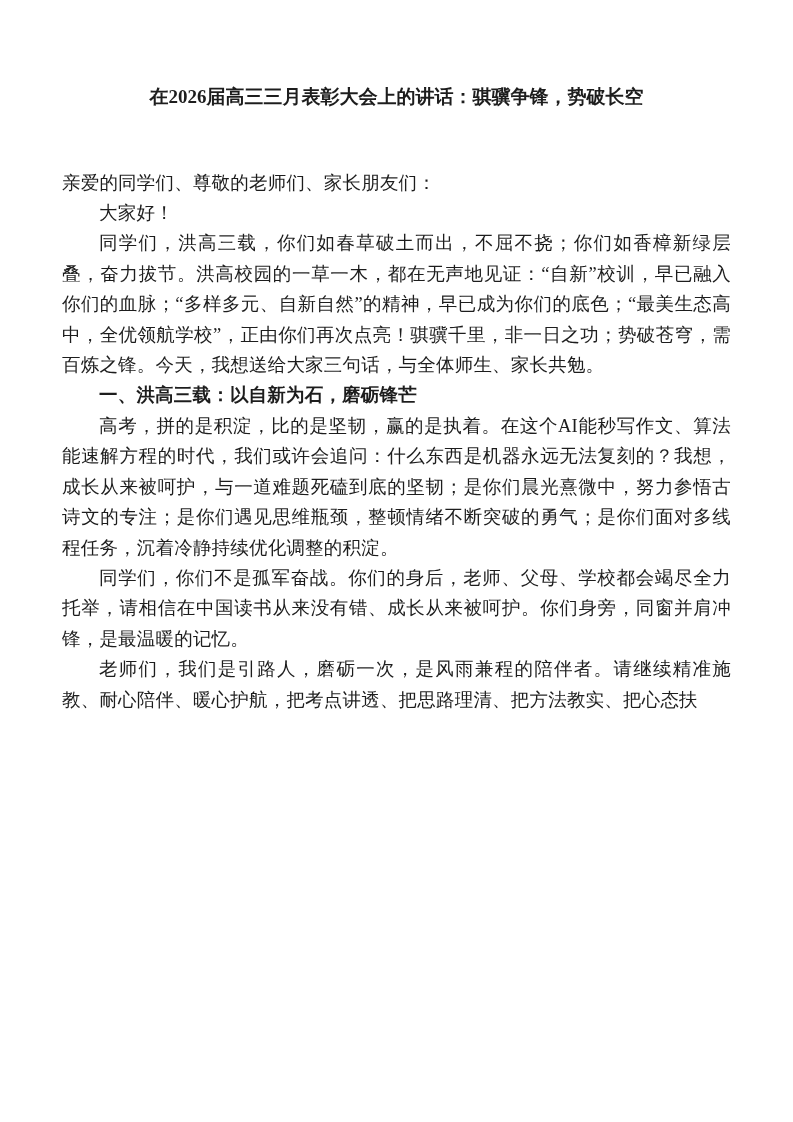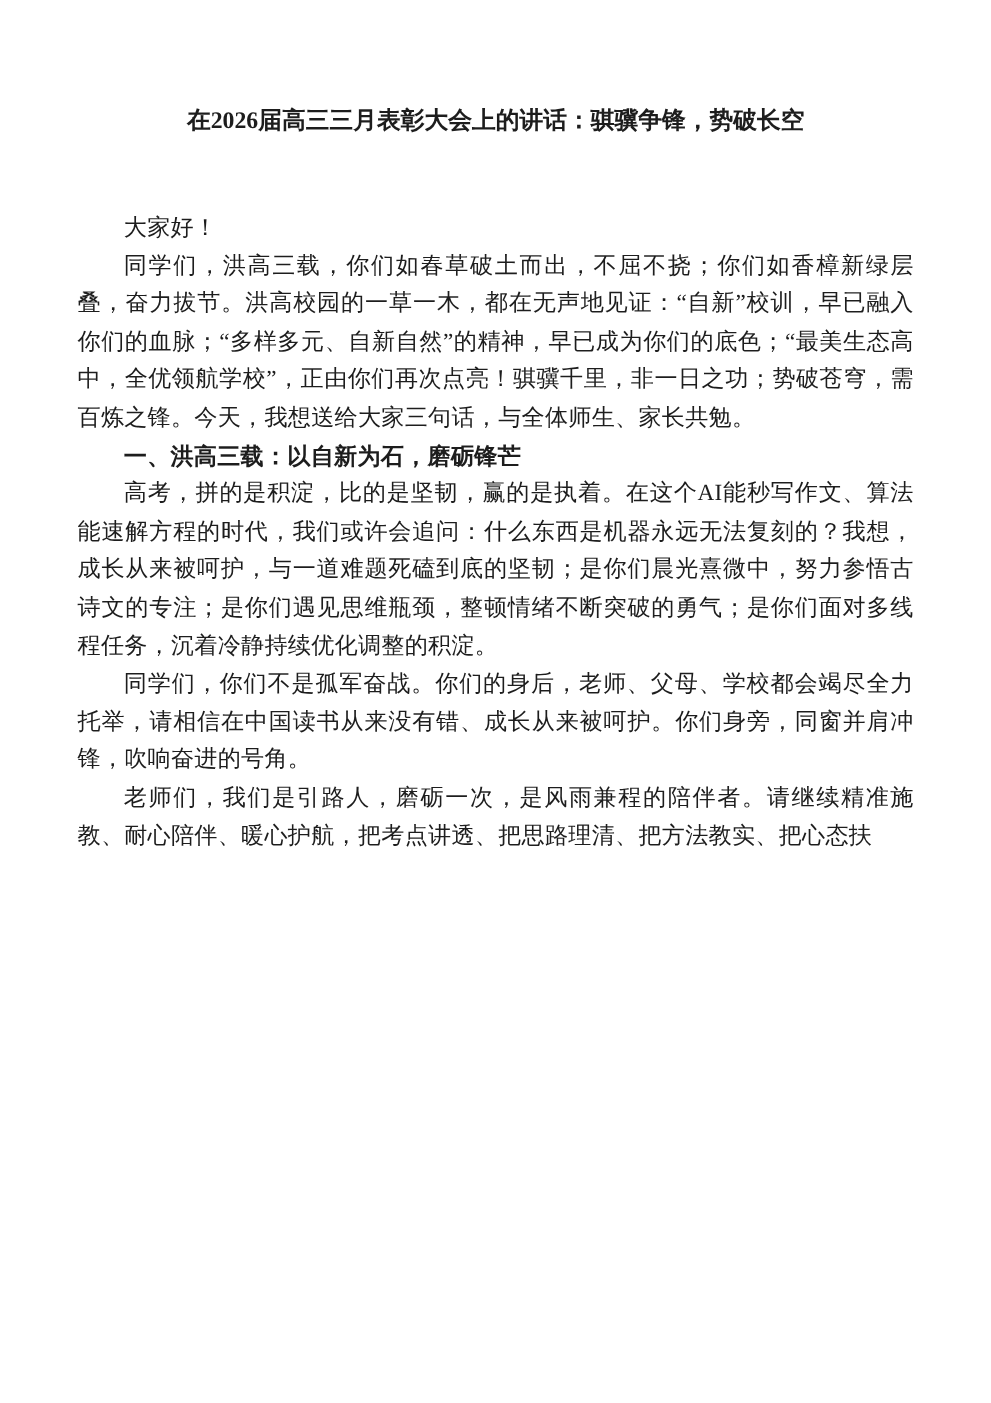--- a/index.html
+++ b/index.html
@@ -47,20 +47,21 @@
     font-weight: 700;
     text-align: left;
   }
 </style>
 </head>
 <body>
 
 <div class="page">
   <h1 class="doc-title">在2026届高三三月表彰大会上的讲话：骐骥争锋，势破长空</h1>
   <div class="doc-body" id="doc-body">
+      <p class="para salutation">亲爱的同学们、尊敬的老师们、家长朋友们：</p>
       <p class="para body">大家好！</p>
       <p class="para body">同学们，洪高三载，你们如春草破土而出，不屈不挠；你们如香樟新绿层叠，奋力拔节。洪高校园的一草一木，都在无声地见证：“自新”校训，早已融入你们的血脉；“多样多元、自新自然”的精神，早已成为你们的底色；“最美生态高中，全优领航学校”，正由你们再次点亮！骐骥千里，非一日之功；势破苍穹，需百炼之锋。今天，我想送给大家三句话，与全体师生、家长共勉。</p>
       <p class="para heading">一、洪高三载：以自新为石，磨砺锋芒</p>
       <p class="para body">高考，拼的是积淀，比的是坚韧，赢的是执着。在这个AI能秒写作文、算法能速解方程的时代，我们或许会追问：什么东西是机器永远无法复刻的？我想，成长从来被呵护，与一道难题死磕到底的坚韧；是你们晨光熹微中，努力参悟古诗文的专注；是你们遇见思维瓶颈，整顿情绪不断突破的勇气；是你们面对多线程任务，沉着冷静持续优化调整的积淀。</p>
-      <p class="para body">同学们，你们不是孤军奋战。你们的身后，老师、父母、学校都会竭尽全力托举，请相信在中国读书从来没有错、成长从来被呵护。你们身旁，同窗并肩冲锋，吹响奋进的号角。</p>
+      <p class="para body">同学们，你们不是孤军奋战。你们的身后，老师、父母、学校都会竭尽全力托举，请相信在中国读书从来没有错、成长从来被呵护。你们身旁，同窗并肩冲锋，是最温暖的记忆。</p>
       <p class="para body">老师们，我们是引路人，磨砺一次，是风雨兼程的陪伴者。请继续精准施教、耐心陪伴、暖心护航，把考点讲透、把思路理清、把方法教实、把心态扶</p>
     </div>
 </div>
 
 </body></html>

